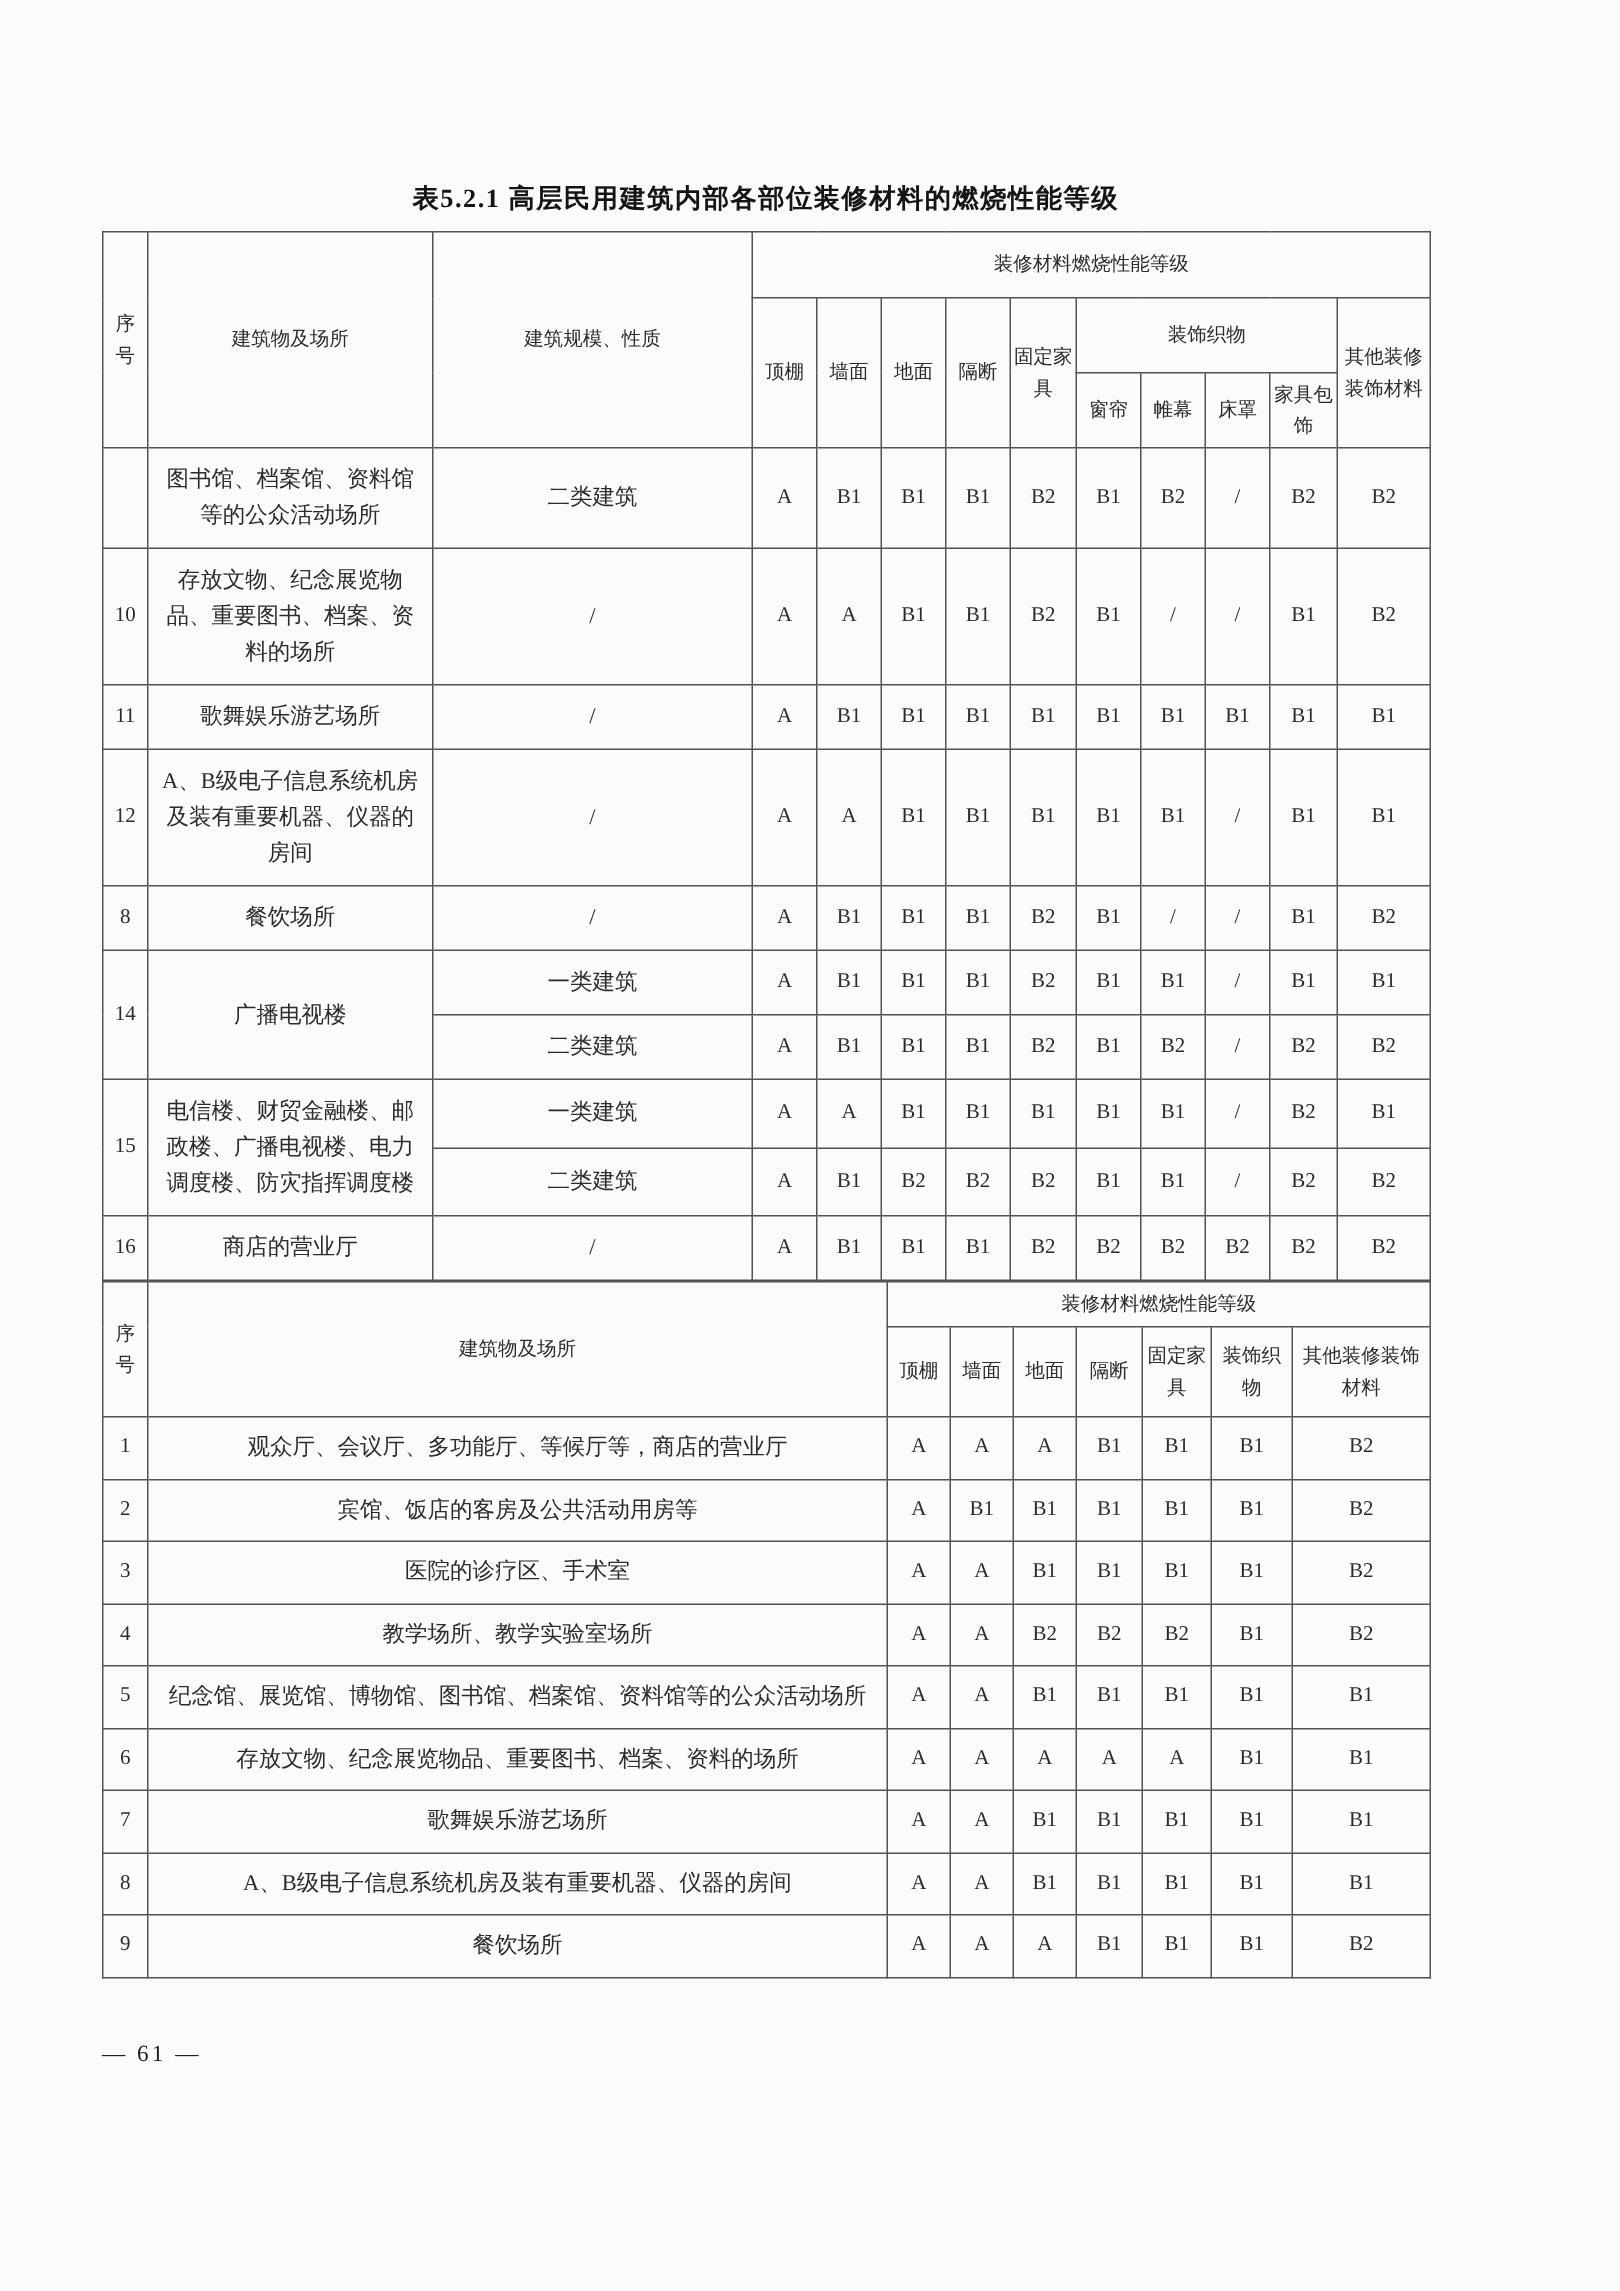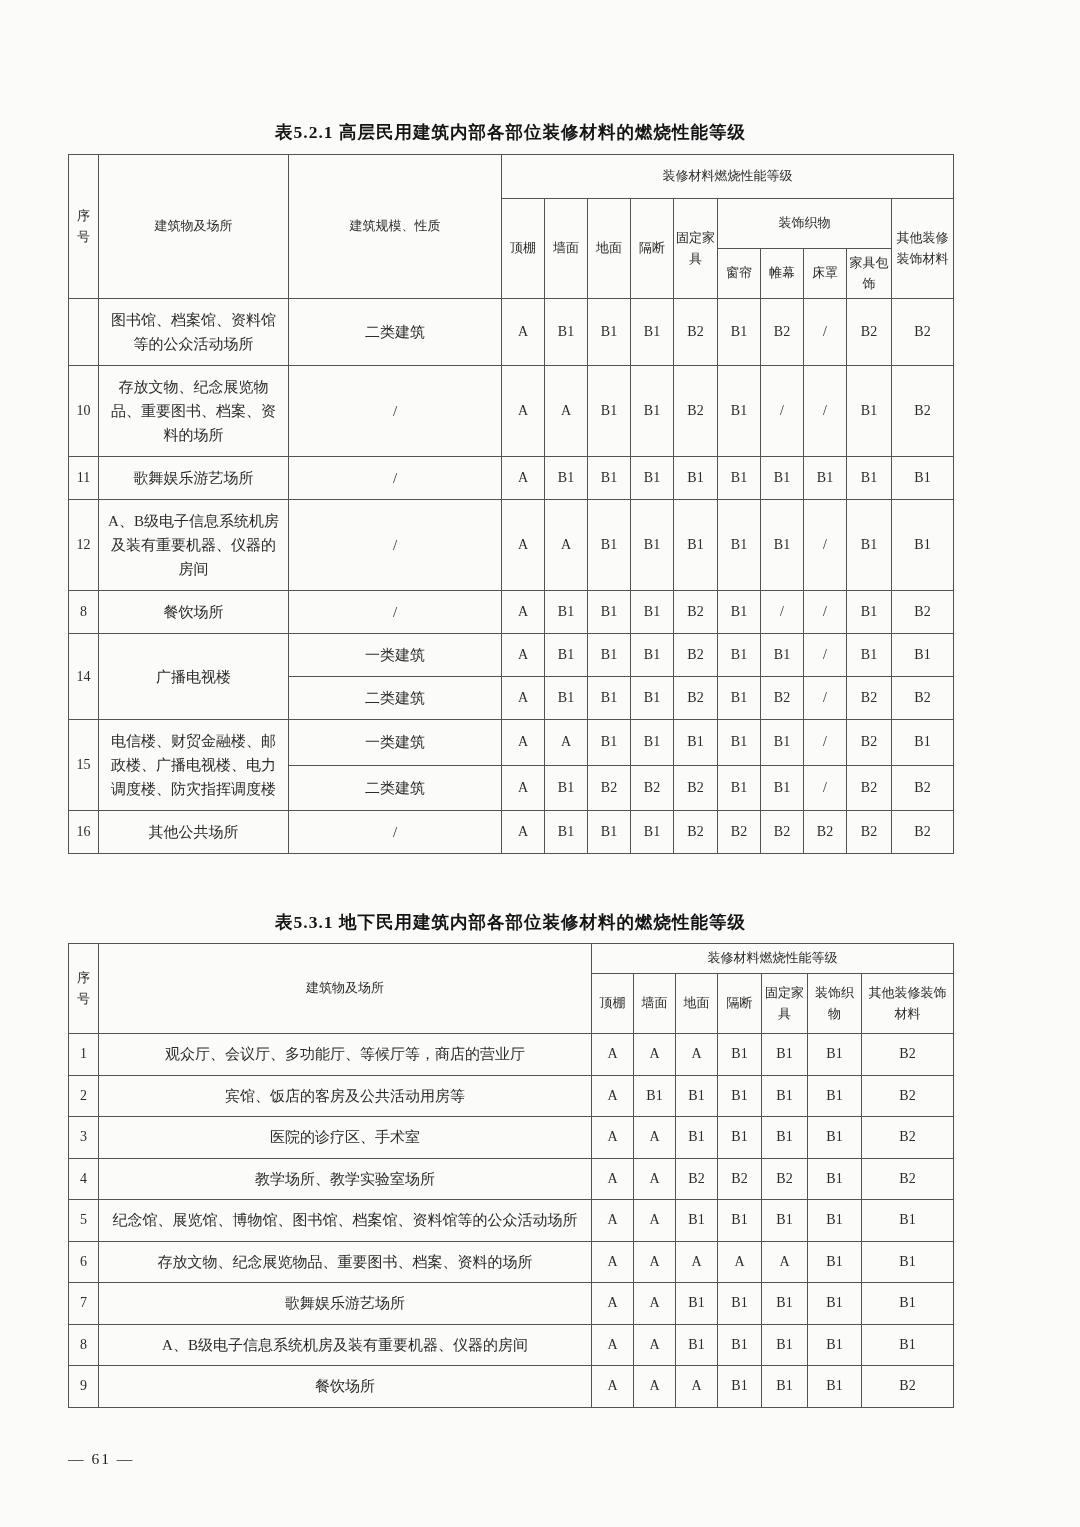--- a/index.html
+++ b/index.html
@@ -253,37 +253,36 @@
             <td class="val">B2</td>
             <td class="val">B2</td>
             <td class="val">B1</td>
             <td class="val">B1</td>
             <td class="val">/</td>
             <td class="val">B2</td>
             <td class="val">B2</td>
           </tr>
           <tr>
             <td class="seq">16</td>
-            <td class="place">其他公共场所</td>
+            <td class="place">商店的营业厅</td>
             <td class="spec">/</td>
             <td class="val">A</td>
             <td class="val">B1</td>
             <td class="val">B1</td>
             <td class="val">B1</td>
             <td class="val">B2</td>
             <td class="val">B2</td>
             <td class="val">B2</td>
             <td class="val">B2</td>
             <td class="val">B2</td>
             <td class="val">B2</td>
           </tr>
         </tbody>
     </table>
 
-    <div class="tbl-title title2">表5.3.1  地下民用建筑内部各部位装修材料的燃烧性能等级</div>
 
     <table class="doc-table" id="table2">
       <colgroup>
         <col style="width:30px">
           <col style="width:493px">
         <col style="width:42px">
           <col style="width:42px">
           <col style="width:42px">
           <col style="width:44px">
         <col style="width:46px">

